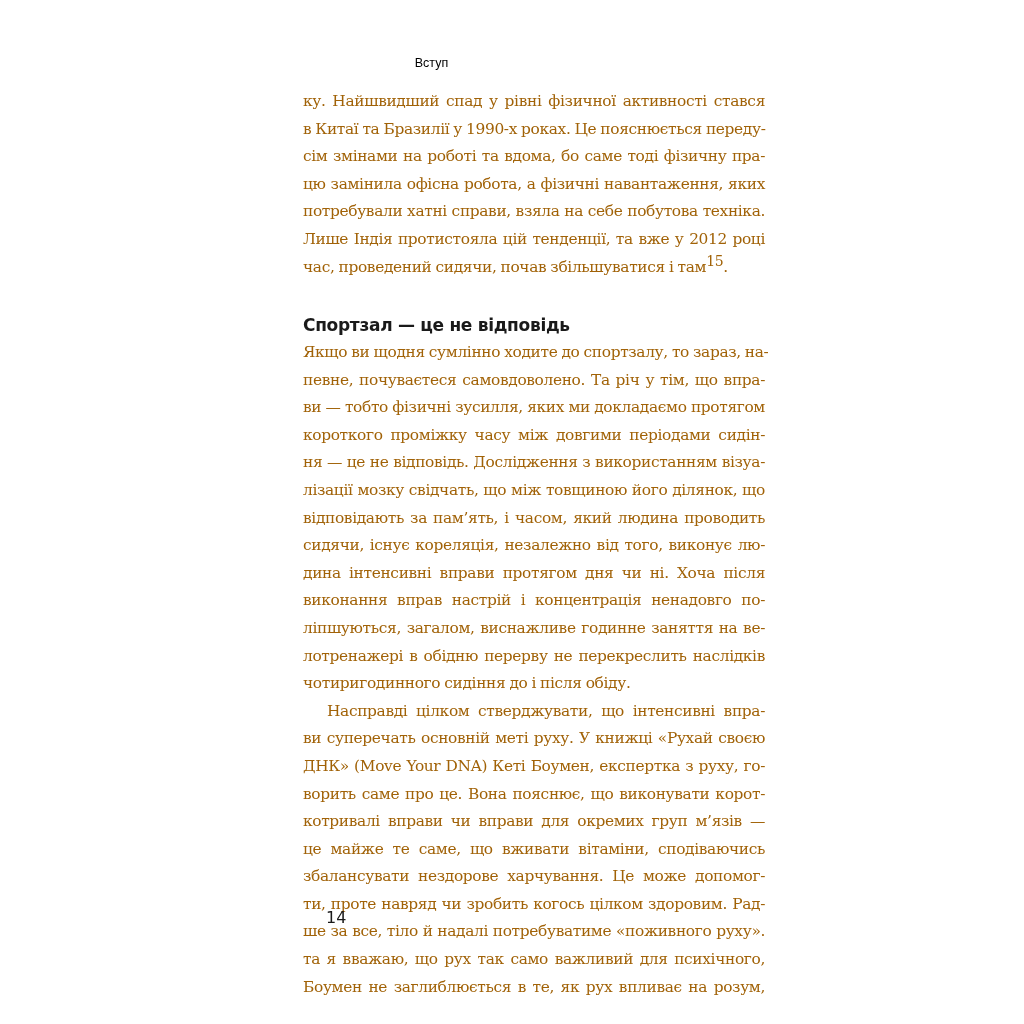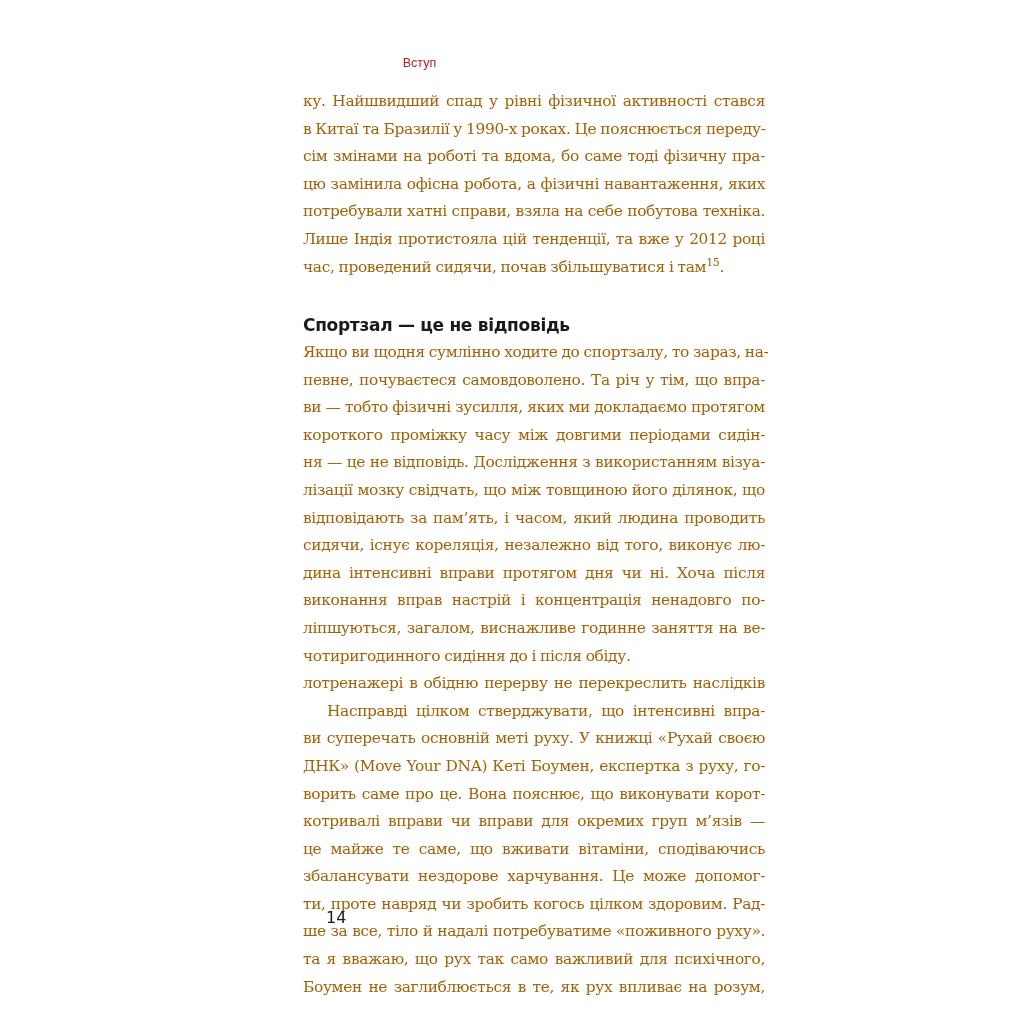--- a/index.html
+++ b/index.html
@@ -1,30 +1,30 @@
 <!DOCTYPE html>
 <html><head>
   <meta charset="utf-8">
   <style>
     html, body { margin: 0; padding: 0; background: #ffffff; }
     body { width: 1024px; height: 1024px; position: relative; overflow: hidden; }
     .page { position: absolute; left: 0; top: 0; width: 1024px; height: 1024px; background: #fff; }
     .running-head {
       position: absolute; top: 56px; left: 0; width: 839px; text-align: center;
-      font-family: "Liberation Sans", sans-serif; font-size: 12.5px; color: #b91c1c;
+      font-family: "Liberation Sans", sans-serif; font-size: 12.5px; color: #000000; padding-left: 12px;
     }
     .body-text {
       position: absolute; left: 303px; width: 462px;
       font-family: "DejaVu Serif", serif; font-size: 15.4px; color: #a16207;
       letter-spacing: -0.35px; word-spacing: -0.5px;
     }
     .line { display: block; height: 27.6px; line-height: 27.6px; white-space: nowrap; text-align: justify; text-align-last: justify; }
     .line.last { text-align-last: left; }
     .line.indent { padding-left: 24px; }
-    sup { font-size: 11px; line-height: 0; vertical-align: 6px; }
+    sup { font-size: 14px; line-height: 0; vertical-align: 6px; }
     .block1 { top: 88px; }
     .heading {
       position: absolute; top: 315px; left: 303px;
       font-family: "DejaVu Sans", sans-serif; font-weight: bold; font-size: 17px; color: #1a1a1a;
       letter-spacing: -0.3px;
     }
     .block2 { top: 339px; }
     .page-number {
       position: absolute; top: 908px; left: 326px;
       font-family: "DejaVu Sans", sans-serif; font-size: 16px; color: #1a1a1a;
@@ -54,22 +54,22 @@
       <span class="line">певне, почуваєтеся самовдоволено. Та річ у тім, що впра-</span>
       <span class="line">ви — тобто фізичні зусилля, яких ми докладаємо протягом</span>
       <span class="line">короткого проміжку часу між довгими періодами сидін-</span>
       <span class="line">ня — це не відповідь. Дослідження з використанням візуа-</span>
       <span class="line">лізації мозку свідчать, що між товщиною його ділянок, що</span>
       <span class="line">відповідають за пам’ять, і часом, який людина проводить</span>
       <span class="line">сидячи, існує кореляція, незалежно від того, виконує лю-</span>
       <span class="line">дина інтенсивні вправи протягом дня чи ні. Хоча після</span>
       <span class="line">виконання вправ настрій і концентрація ненадовго по-</span>
       <span class="line">ліпшуються, загалом, виснажливе годинне заняття на ве-</span>
+      <span class="line">лотренажері в обідню перерву не перекреслить наслідків</span>
       <span class="line last">чотиригодинного сидіння до і після обіду.</span>
-      <span class="line">лотренажері в обідню перерву не перекреслить наслідків</span>
     </div>
     <div>
       <span class="line indent">Насправді цілком стверджувати, що інтенсивні впра-</span>
       <span class="line">ви суперечать основній меті руху. У книжці «Рухай своєю</span>
       <span class="line">ДНК» (Move Your DNA) Кеті Боумен, експертка з руху, го-</span>
       <span class="line">ворить саме про це. Вона пояснює, що виконувати корот-</span>
       <span class="line">котривалі вправи чи вправи для окремих груп м’язів —</span>
       <span class="line">це майже те саме, що вживати вітаміни, сподіваючись</span>
       <span class="line">збалансувати нездорове харчування. Це може допомог-</span>
       <span class="line">ти, проте навряд чи зробить когось цілком здоровим. Рад-</span>

